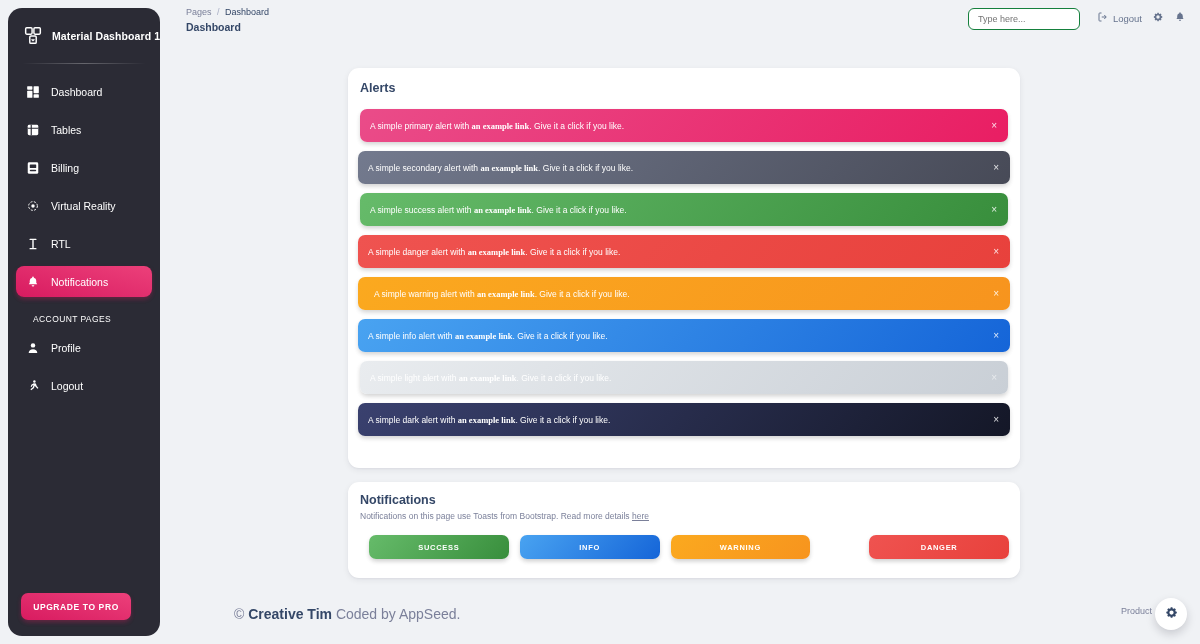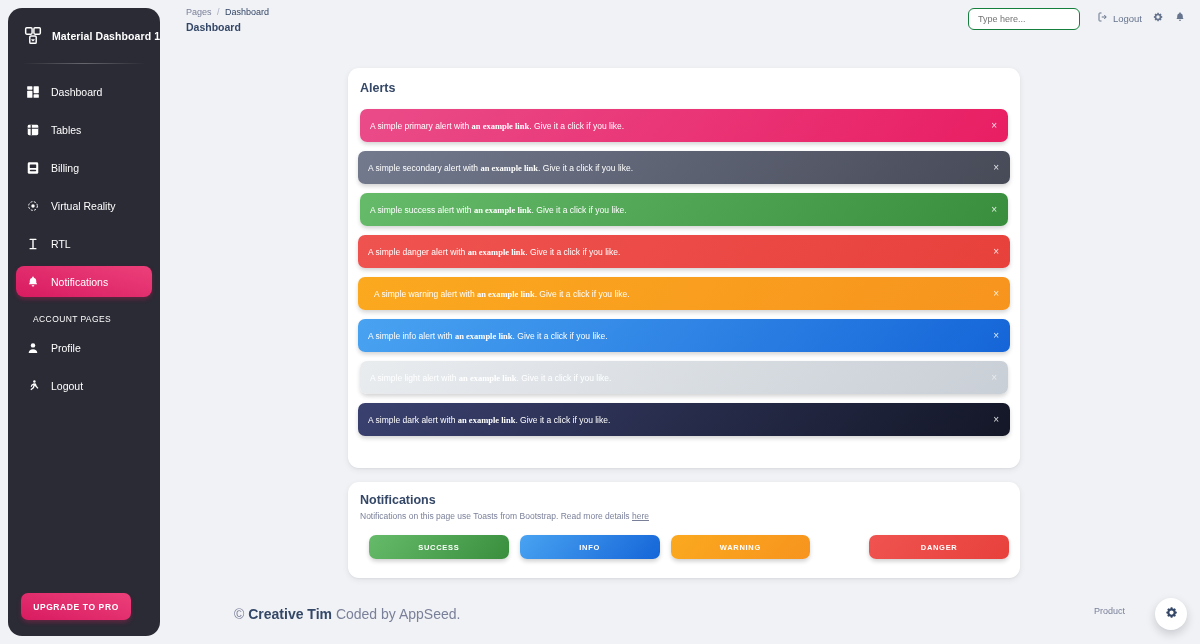--- a/index.html
+++ b/index.html
@@ -150,21 +150,21 @@
 
   
   #footer { position: absolute; left: 168px; right: 0; bottom: 0; height: 50px; }
   #footer-left {
     position: absolute; left: 22px; top: 12px;
     font-size: 14px; color: #7b809a; margin-left: 44px;
   }
   #footer-left b { color: #344767; font-weight: bold; }
   #footer-right {
     position: absolute; right: 14px; top: 12px;
-    display: flex; gap: 40px; font-size: 9px; color: #7b809a; text-align: right;
+    display: flex; gap: 13px; font-size: 9px; color: #7b809a; text-align: right;
   }
   #footer-right span { cursor: pointer; }
   #settings-fab {
     position: absolute; right: 13px; bottom: 14px;
     width: 32px; height: 32px; border-radius: 50%;
     background: #fff; border: none;
     box-shadow: 0 4px 10px rgba(20,20,40,.18);
     display: flex; align-items: center; justify-content: center;
     cursor: pointer; z-index: 5;
   }

